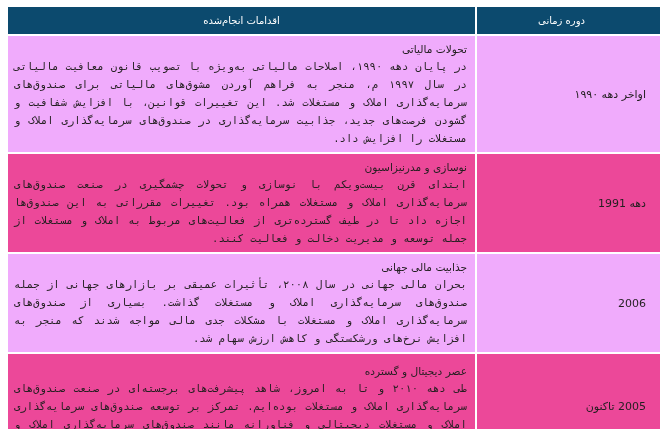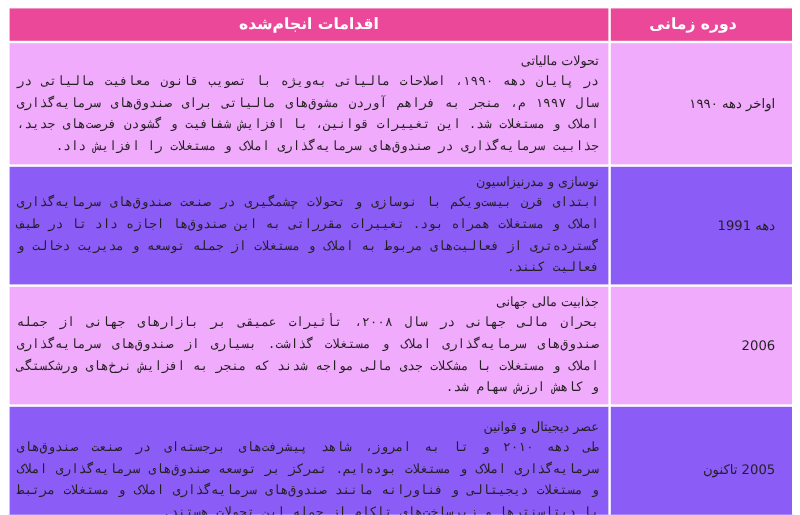--- a/index.html
+++ b/index.html
@@ -4,34 +4,34 @@
 <style>
   html, body { margin: 0; padding: 0; background: #ffffff; }
   body { width: 667px; height: 429px; position: relative; overflow: hidden; font-family: "DejaVu Sans", sans-serif; }
   .tbl {
     position: absolute; left: 6px; top: 5px; width: 656px;
     border-collapse: collapse; direction: rtl;
     font-size: 11px; color: #231f20;
   }
   .tbl td, .tbl th { border: 2px solid #ffffff; padding: 0; }
   .tbl thead th {
-    background: #ec4899; color: #ffffff; font-weight: bold;
-    height: 27px; font-size: 13px; text-align: center;
+    background: #0c4a6e; color: #ffffff; font-weight: normal;
+    height: 27px; font-size: 10px; text-align: center;
   }
   .tbl thead th.period-h { padding-right: 14px; width: 137px; }
   .tbl td.period {
     width: 137px; text-align: right; padding-right: 14px; vertical-align: middle;
-    font-size: 11px; white-space: nowrap;
+    font-size: 11px; white-space: nowrap; padding-left: 32px;
   }
   .tbl td.actions {
     text-align: justify; text-align-last: right; padding: 4px 8px 4px 6px; vertical-align: middle;
     line-height: 18px; font-size: 10.6px;
   }
   .row-gray td { background: #f0abfc; }
-  .row-orange td { background: #8b5cf6; }
+  .row-orange td { background: #ec4899; }
   .action-title { display: block; font-weight: normal; }
   .action-body { display: block; font-family: Liberation Mono, monospace; }
 </style>
 </head>
 <body>
 
 <table class="tbl">
   <thead>
     <tr>
       <th class="period-h">دوره زمانی</th>
@@ -56,18 +56,18 @@
     <tr class="row-gray" style="height:85px">
       <td class="period">2006</td>
       <td class="actions">
         <span class="action-title">جذابیت مالی جهانی</span>
         <span class="action-body">بحران مالی جهانی در سال ۲۰۰۸، تأثیرات عمیقی بر بازارهای جهانی از جمله صندوق‌های سرمایه‌گذاری املاک و مستغلات گذاشت. بسیاری از صندوق‌های سرمایه‌گذاری املاک و مستغلات با مشکلات جدی مالی مواجه شدند که منجر به افزایش نرخ‌های ورشکستگی و کاهش ارزش سهام شد.</span>
       </td>
     </tr>
     <tr class="row-orange" style="height:107px">
       <td class="period">2005 تاکنون</td>
       <td class="actions">
-        <span class="action-title">عصر دیجیتال و قوانین</span>
+        <span class="action-title">عصر دیجیتال و گسترده</span>
         <span class="action-body">طی دهه ۲۰۱۰ و تا به امروز، شاهد پیشرفت‌های برجسته‌ای در صنعت صندوق‌های سرمایه‌گذاری املاک و مستغلات بوده‌ایم. تمرکز بر توسعه صندوق‌های سرمایه‌گذاری املاک و مستغلات دیجیتالی و فناورانه مانند صندوق‌های سرمایه‌گذاری املاک و مستغلات مرتبط با دیتاسنترها و زیرساخت‌های تلکام از جمله این تحولات هستند.</span>
       </td>
     </tr>
   </tbody>
 </table>
 
 </body></html>

